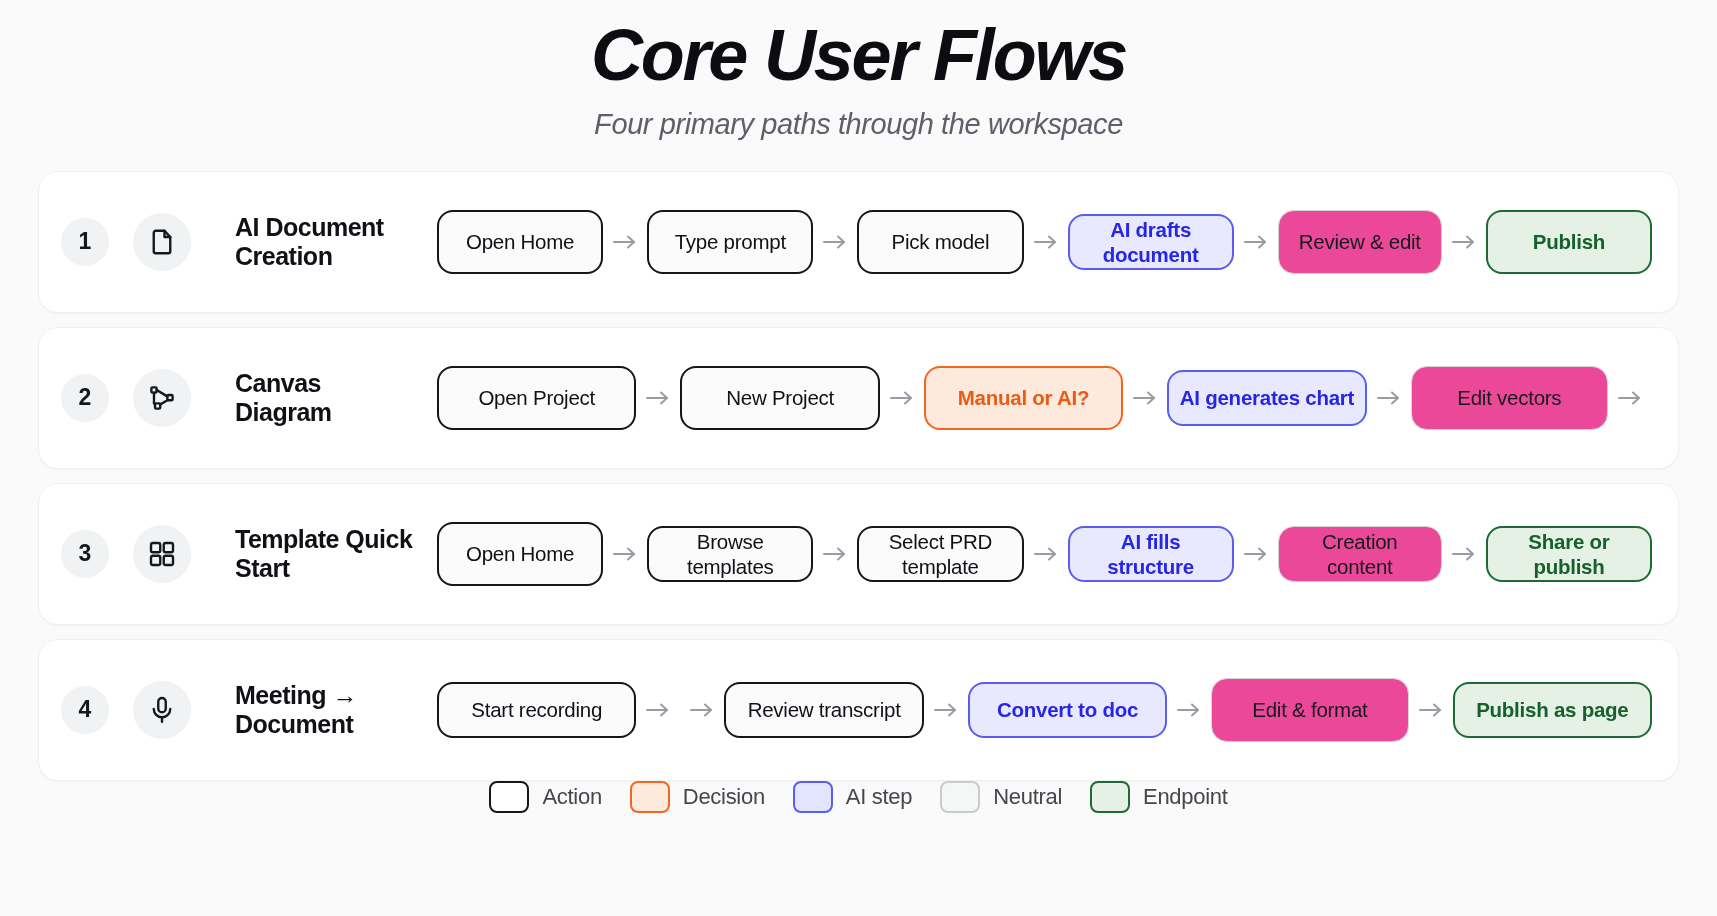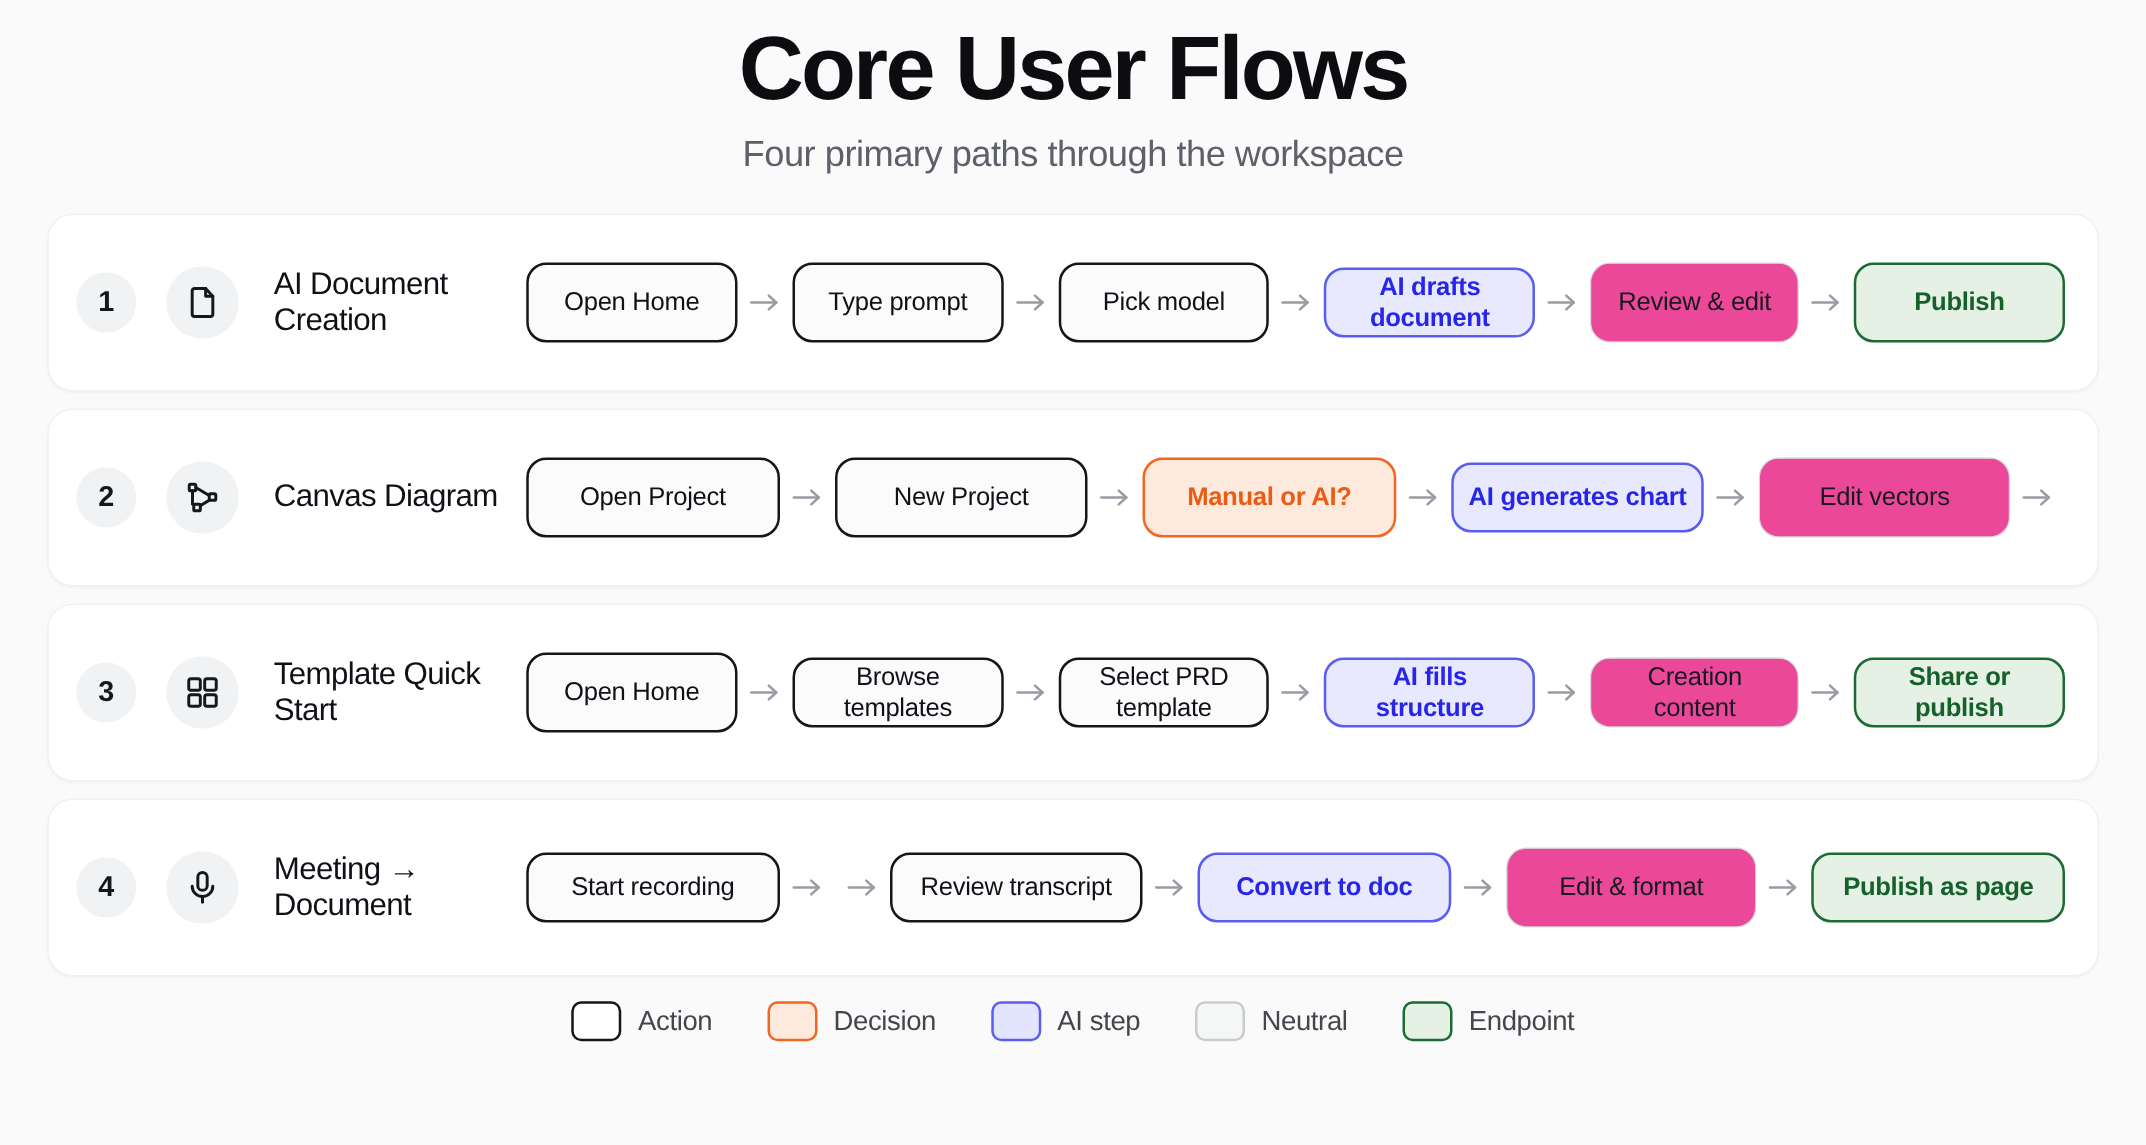--- a/index.html
+++ b/index.html
@@ -22,20 +22,21 @@
     height: 916px;
     padding: 14px 38px 0 38px;
     display: flex;
     flex-direction: column;
   }
 
   
   .header {
     text-align: center;
     padding-top: 4px;
+    font-style: italic;
   }
   .page-title {
     font-size: 72px;
     font-weight: 700;
     letter-spacing: -2.2px;
     color: #0d0d11;
     line-height: 1.05;
   }
   .page-subtitle {
     font-size: 29px;
@@ -85,25 +86,25 @@
     background: #f1f2f3;
     flex: 0 0 58px;
     margin-left: 24px;
     display: flex;
     align-items: center;
     justify-content: center;
   }
   .row-icon svg { display: block; }
 
   .row-title {
-    margin-left: 28px;
+    margin-left: 44px;
     width: 182px;
     flex: 0 0 182px;
     font-size: 25px;
-    font-weight: 400;
+    font-weight: 700;
     line-height: 1.14;
     letter-spacing: -0.5px;
     color: #101116;
   }
 
   
   .steps {
     display: flex;
     align-items: center;
     flex: 1 1 auto;
@@ -161,25 +162,24 @@
   }
   .node.endpoint {
     background: #e4f1e4;
     border: 2.1px solid #1c6b32;
     color: #16602c;
     font-weight: 700;
   }
 
   
   .legend {
-    margin-top: 20px;
     display: flex;
     align-items: center;
     justify-content: center;
-    gap: 44px;
+    gap: 28px;
   }
   .legend-item {
     display: flex;
     align-items: center;
     gap: 13px;
   }
   .legend-swatch {
     width: 40px;
     height: 32px;
     border-radius: 8px;

